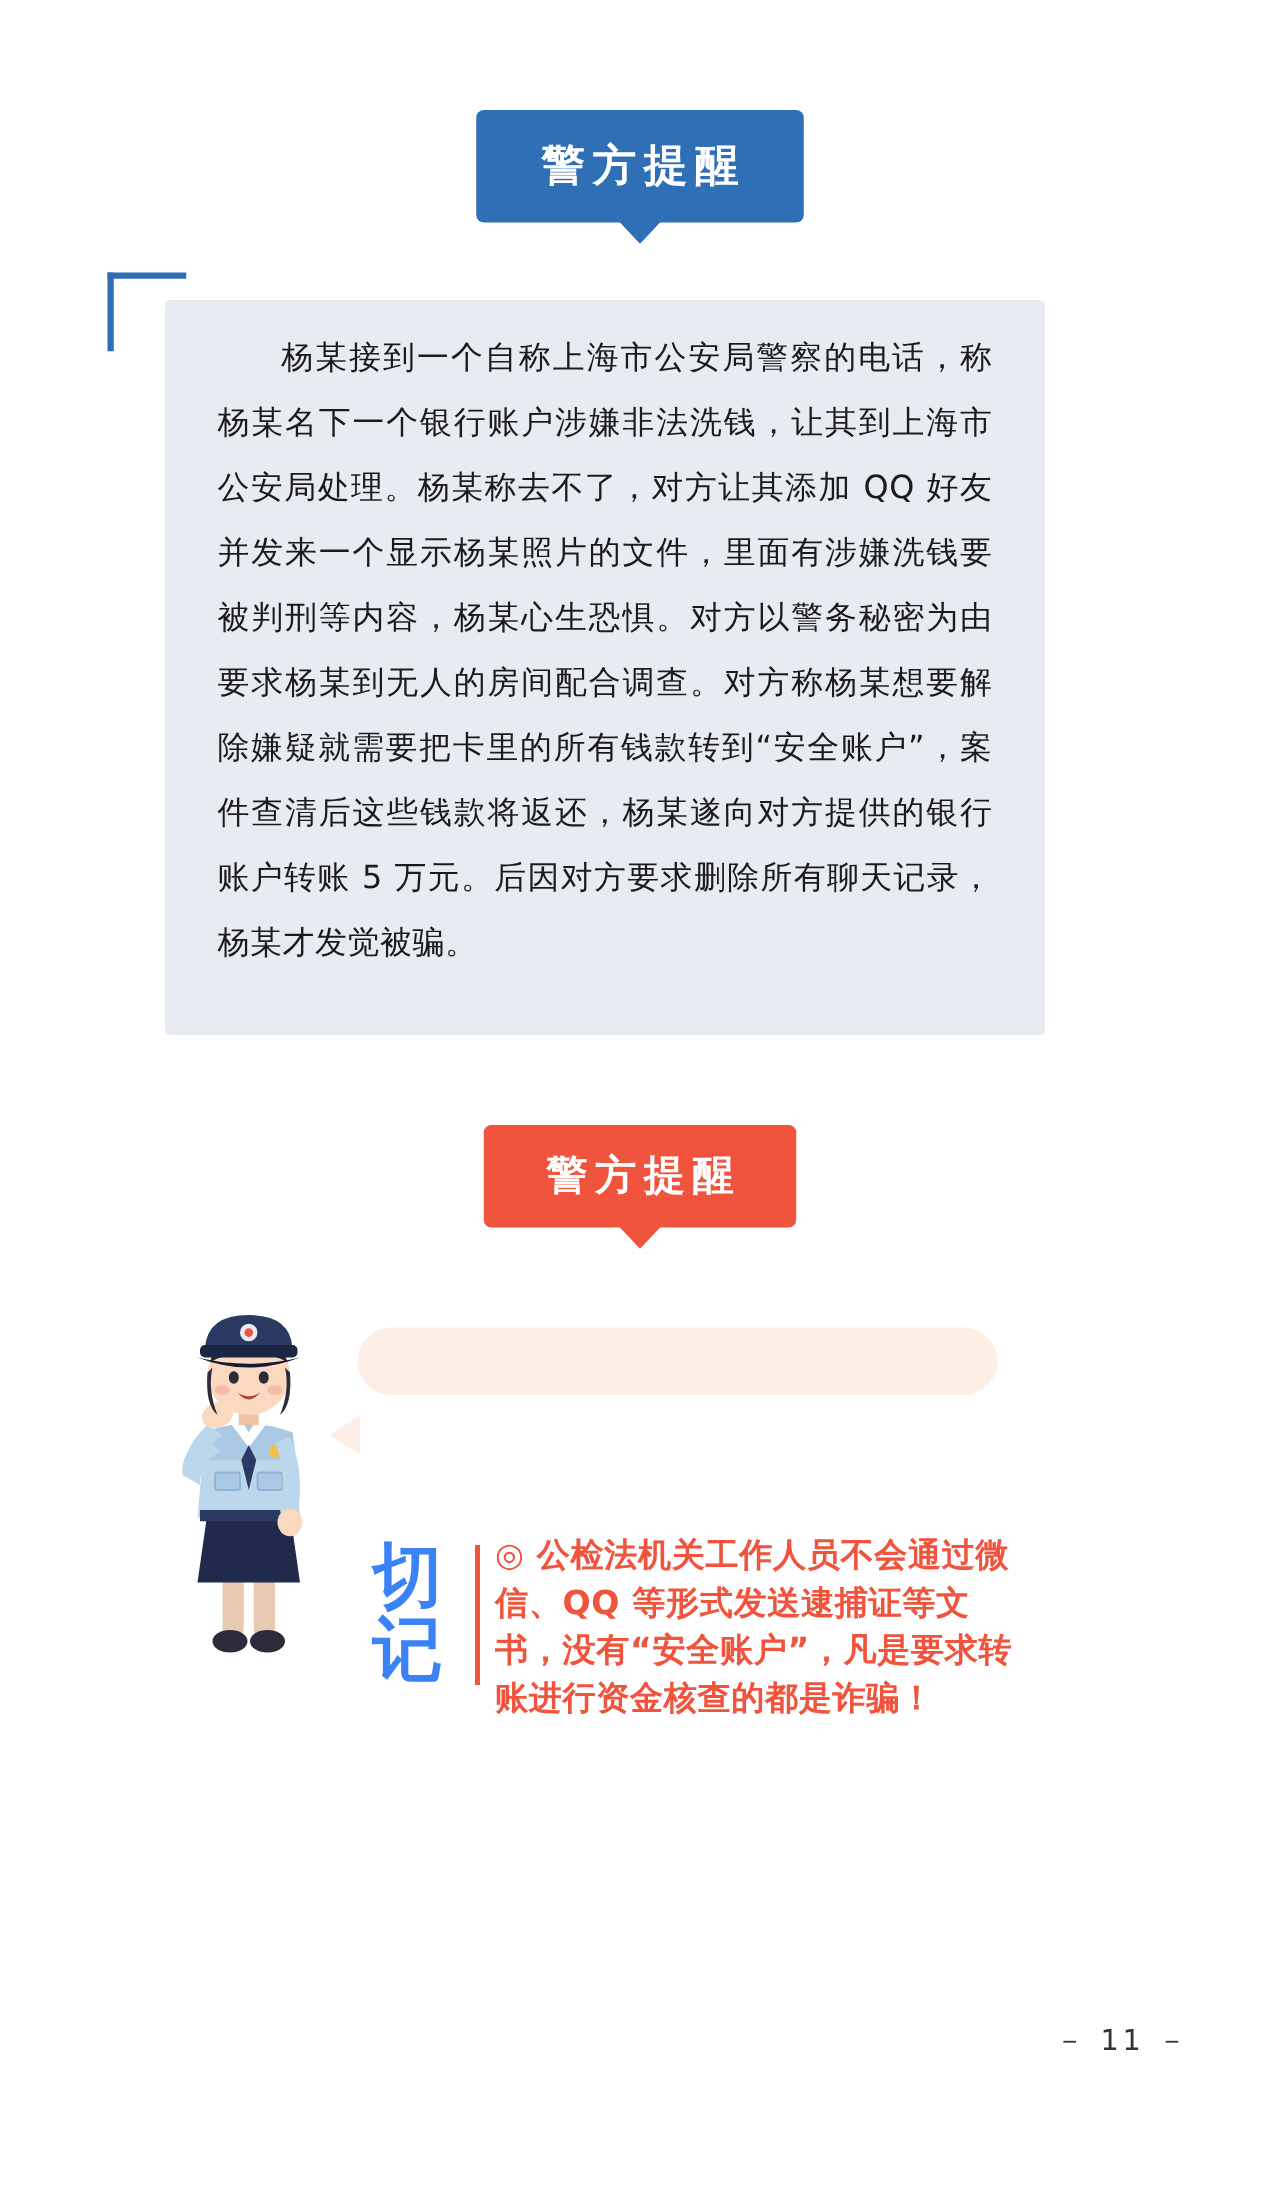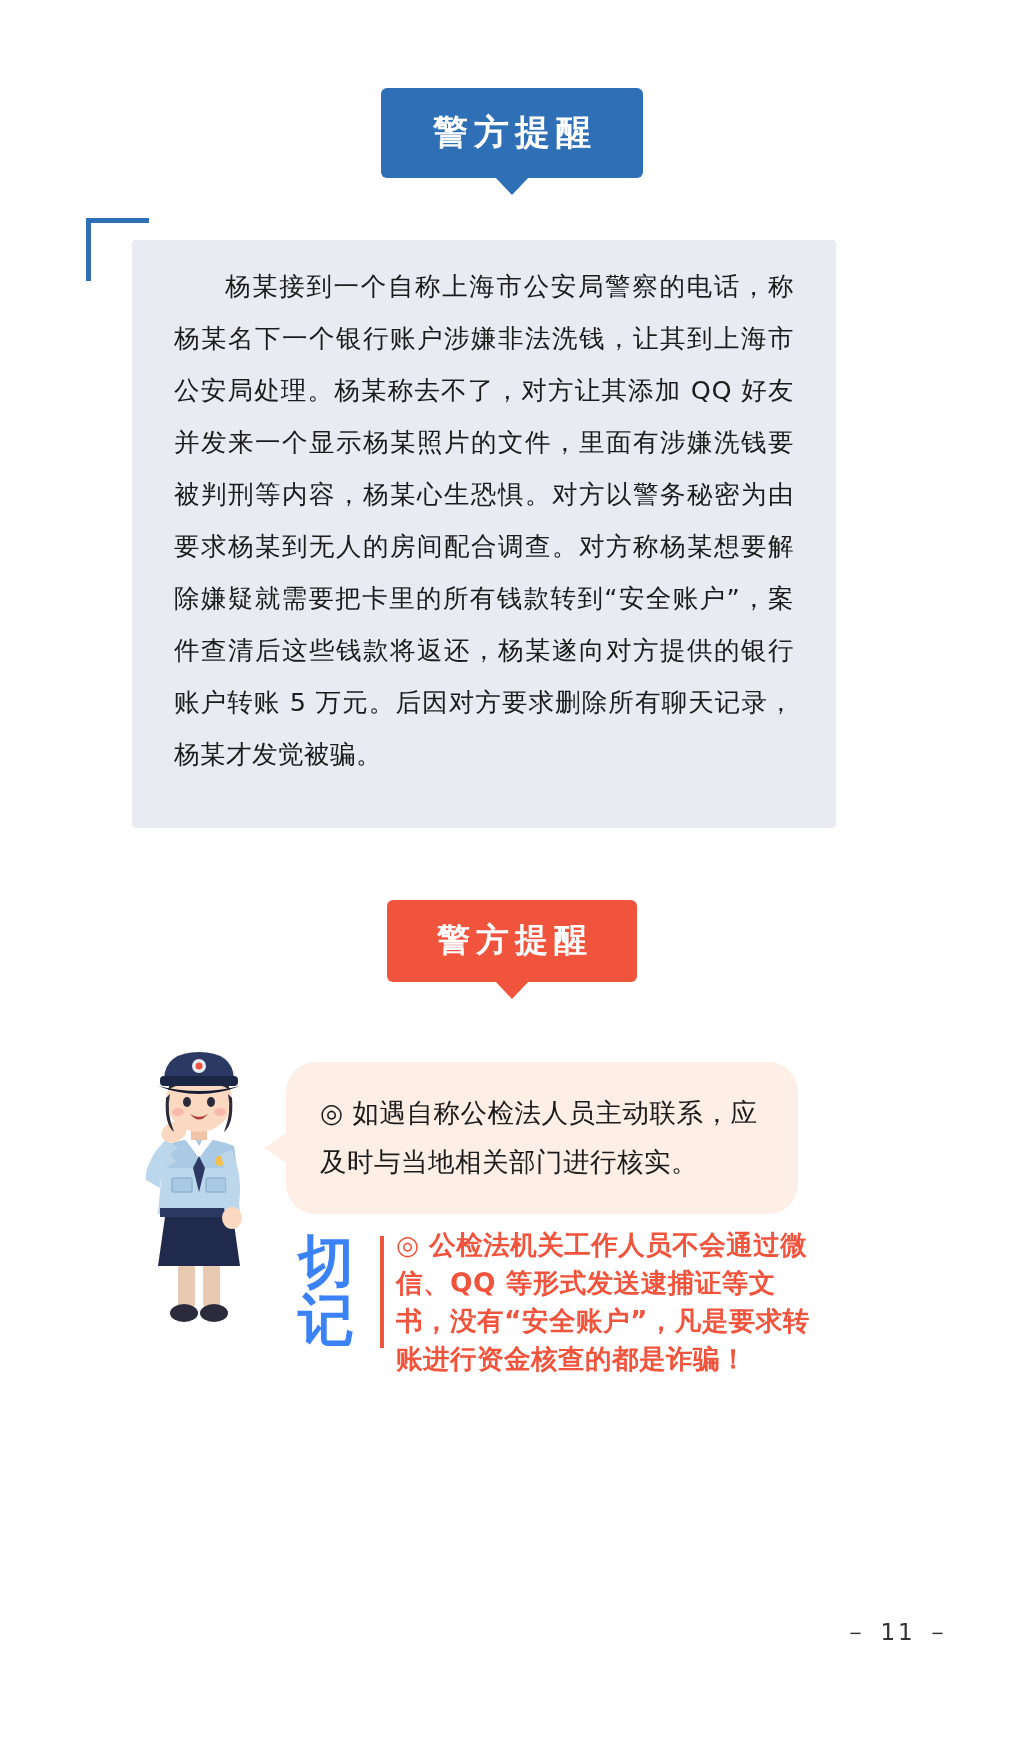--- a/index.html
+++ b/index.html
@@ -269,21 +269,20 @@
     <rect x="52" y="48" width="78" height="10" rx="4" fill="#1b2544"></rect>
     <path d="M50 58 Q91 74 132 58 Q91 68 50 58 Z" fill="#141c33"></path>
 
     <circle cx="91" cy="38" r="7" fill="#e8edf5"></circle>
     <circle cx="91" cy="38" r="3.5" fill="#f0543d"></circle>
   </svg>
 </div>
 
 <div class="bubble">
   <span class="bubble-tail"></span>
-  <div class="bubble-text">◎ 如遇自称公检法人员主动联系，应及时与当地相关部门进行核实。</div>
 </div>
 
 <div class="remember">
   <div class="remember-label">切记</div>
   <div class="remember-divider"></div>
   <div class="remember-text">◎ 公检法机关工作人员不会通过微信、QQ 等形式发送逮捕证等文书，没有“安全账户”，凡是要求转账进行资金核查的都是诈骗！</div>
 </div>
 
 <div class="page-number">－ 11 －</div>
 

